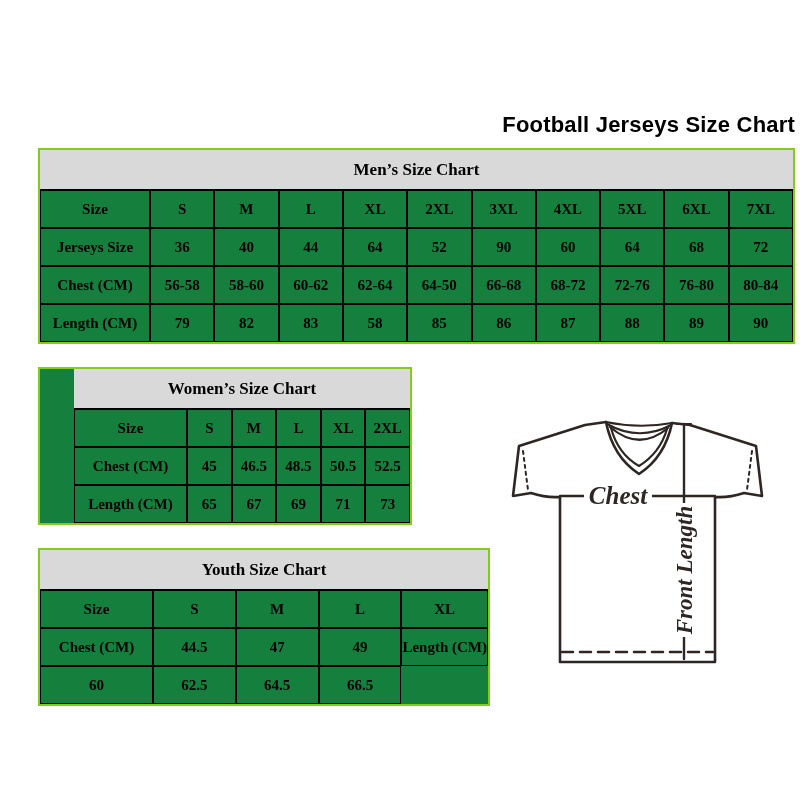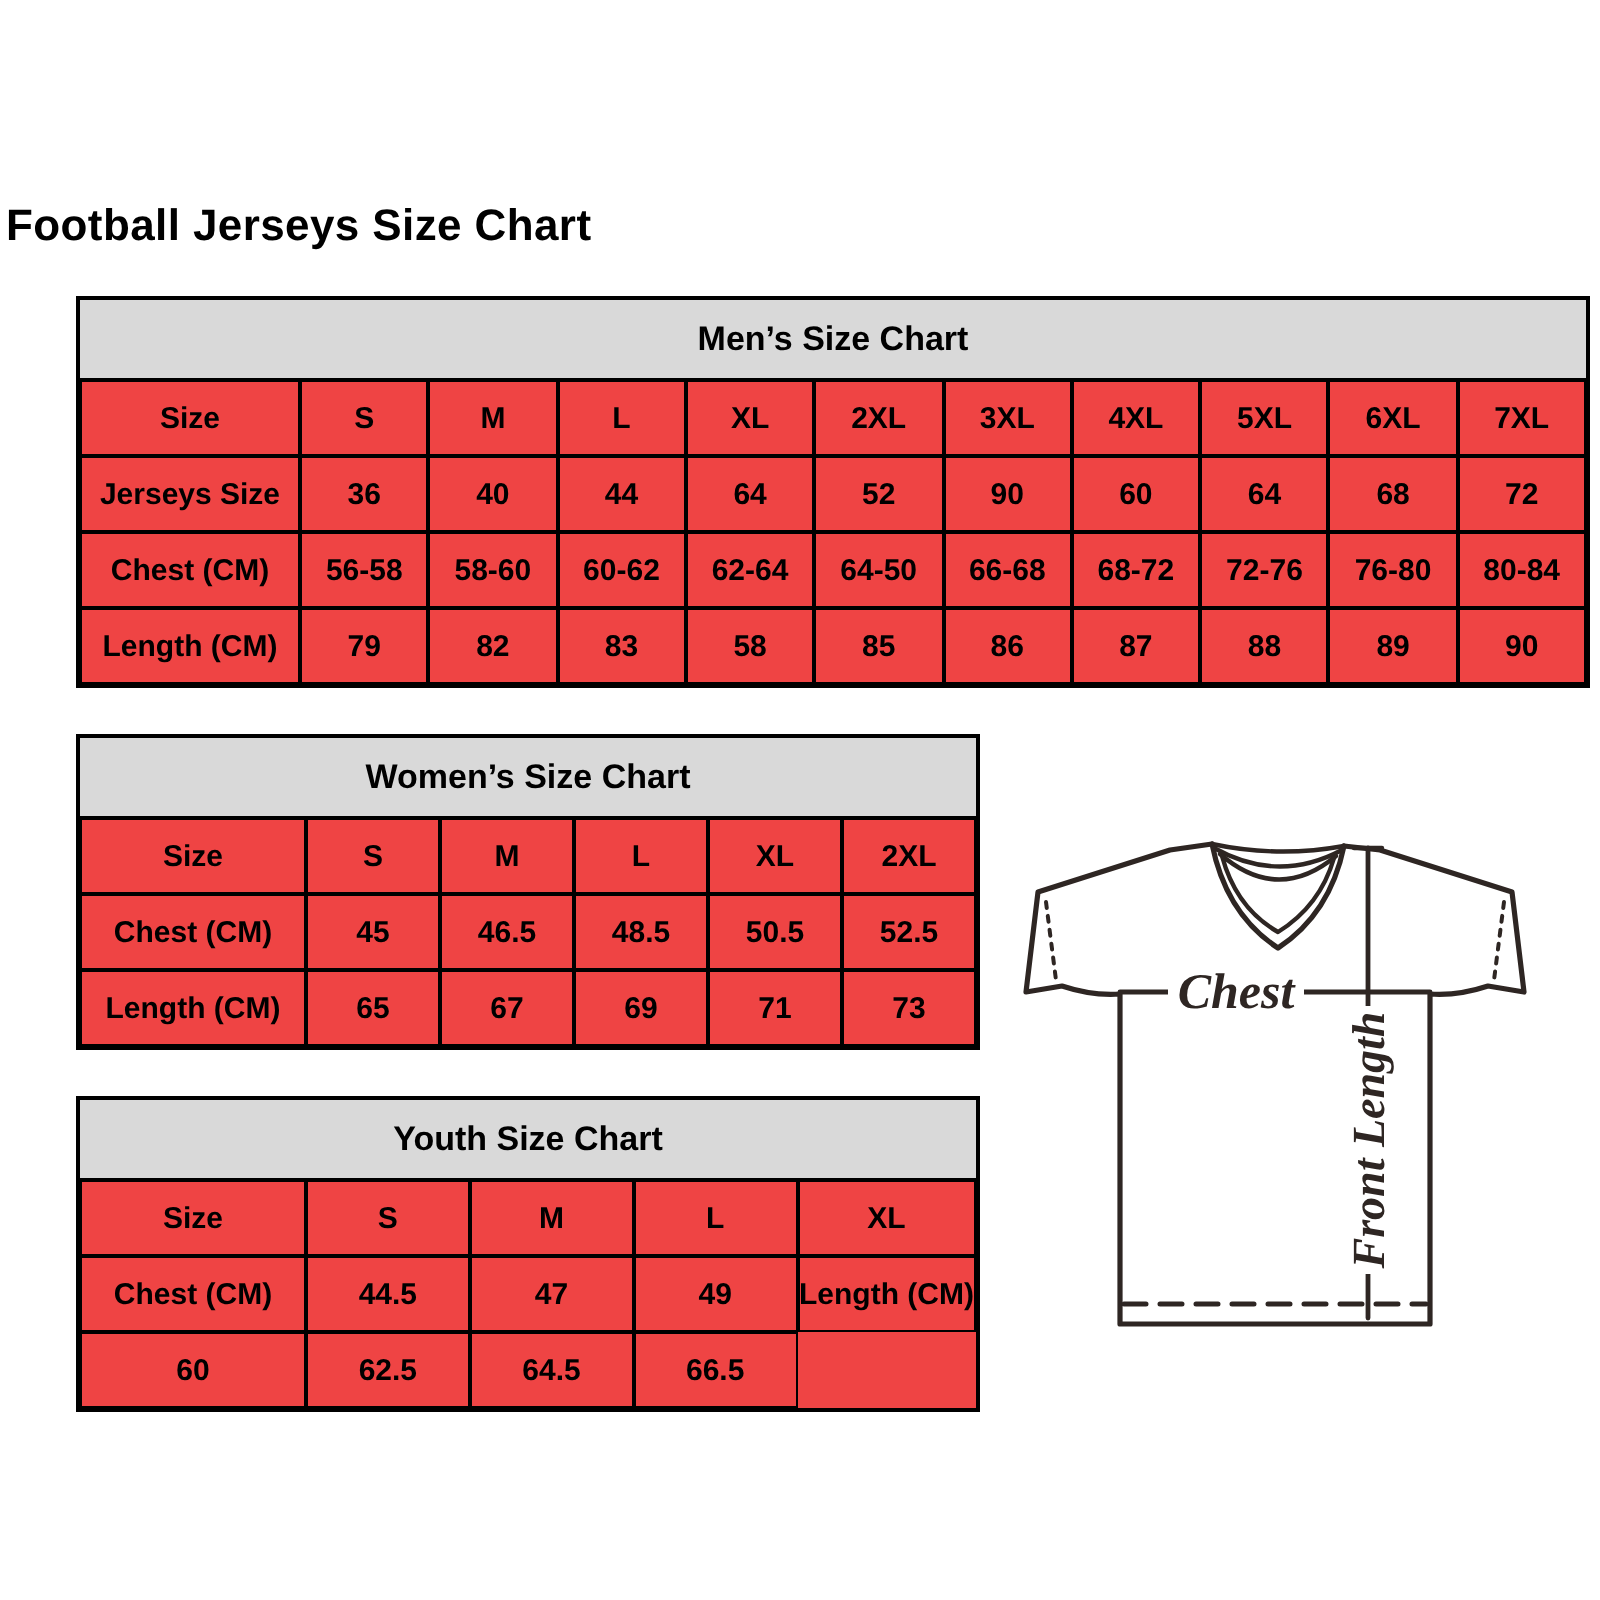--- a/index.html
+++ b/index.html
@@ -1,42 +1,42 @@
 <!DOCTYPE html>
 <html><head>
 <meta charset="utf-8">
 <style>
   html, body { margin: 0; padding: 0; background: #ffffff; }
   body { width: 800px; height: 800px; font-family: "Liberation Sans", sans-serif; color: #000; }
   .canvas { position: relative; width: 800px; height: 800px; background: #fff; overflow: hidden; }
 
   .title {
     position: absolute; top: 97px; left: 0; width: 780px;
-    margin: 3px; text-align: left;
+    margin: 15px; text-align: right;
     font-size: 22px; font-weight: 700; letter-spacing: 0.2px;
   }
 
-  .tbl { position: absolute; box-sizing: border-box; border: 2px solid #000000; background: #ef4444; }
+  .tbl { position: absolute; box-sizing: border-box; border: 2px solid #84cc16; background: #15803d; font-family: Liberation Serif, serif; }
   .t-head {
     background: #d9d9d9; border-bottom: 1px solid #000;
     height: 40px; box-sizing: border-box;
     display: flex; align-items: center; justify-content: center;
     font-weight: 700; font-size: 17px;
   }
   .t-grid { display: grid; }
   .cell {
     box-sizing: border-box; border: 1px solid #000;
     height: 38px; display: flex; align-items: center; justify-content: center;
     font-weight: 700; font-size: 15px; white-space: nowrap;
   }
 
   .men   { left: 38px; top: 148px; width: 757px; }
   .men .t-grid   { grid-template-columns: 110px repeat(10, 1fr); }
 
-  .women { left: 38px; top: 367px; width: 452px; }
+  .women { left: 38px; top: 367px; width: 374px; padding-left: 34px; }
   .women .t-grid { grid-template-columns: 113px repeat(5, 1fr); }
 
   .youth { left: 38px; top: 548px; width: 452px; }
   .youth .t-grid { grid-template-columns: 113px repeat(4, 1fr); }
 
   .diagram { position: absolute; left: 500px; top: 400px; width: 300px; height: 300px; margin: 0; }
   .diagram svg { display: block; }
   .measure-label {
     font-family: "Liberation Serif", serif;
     font-style: italic; font-weight: 700; fill: #2e2623;

